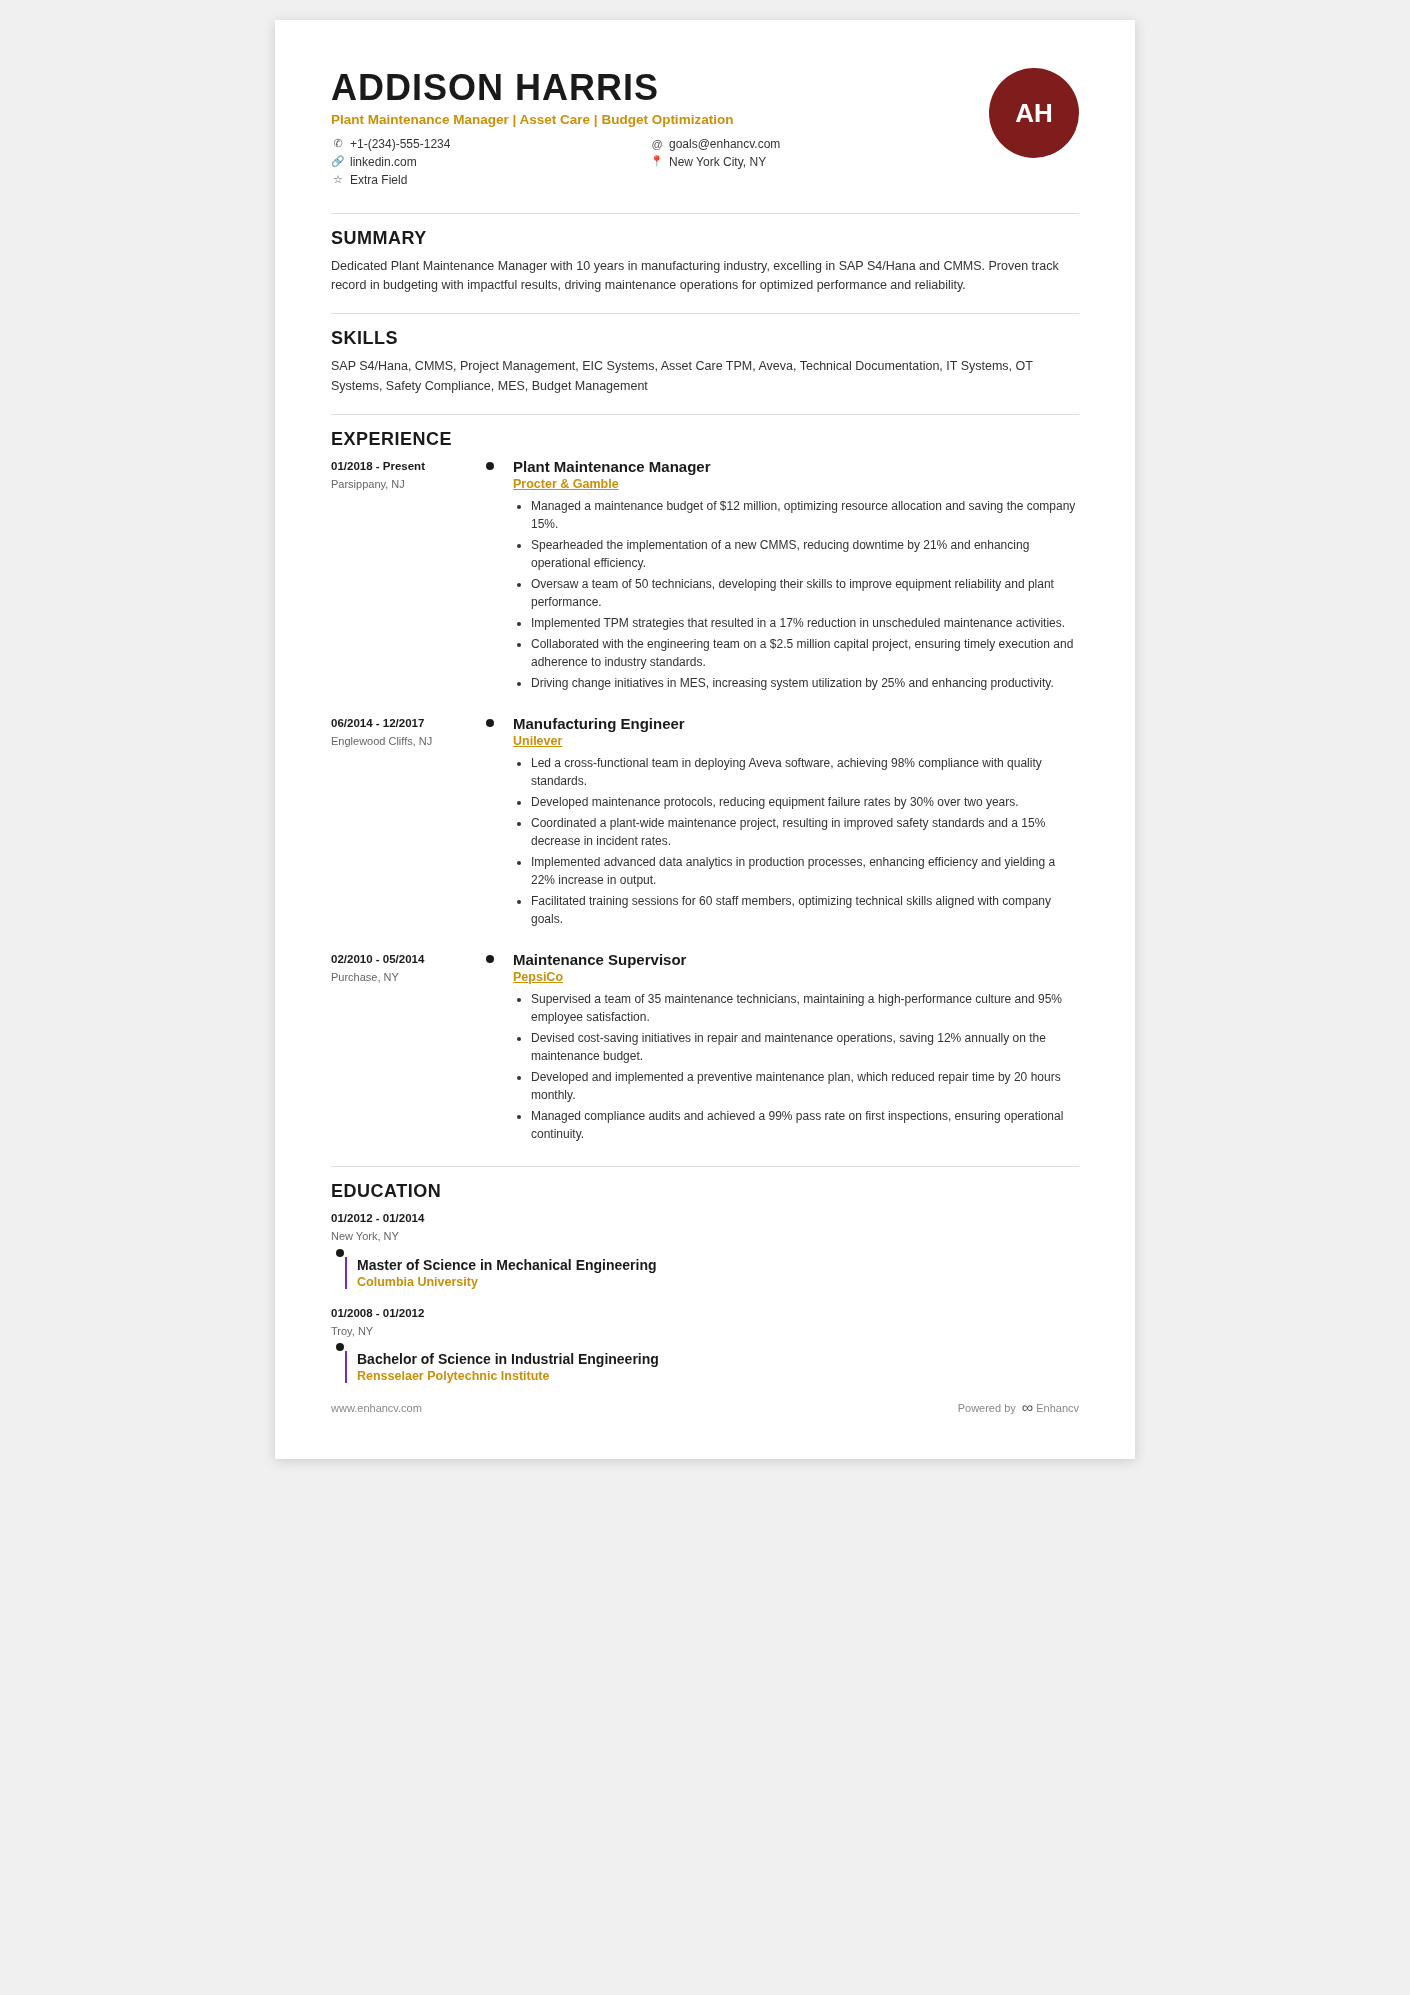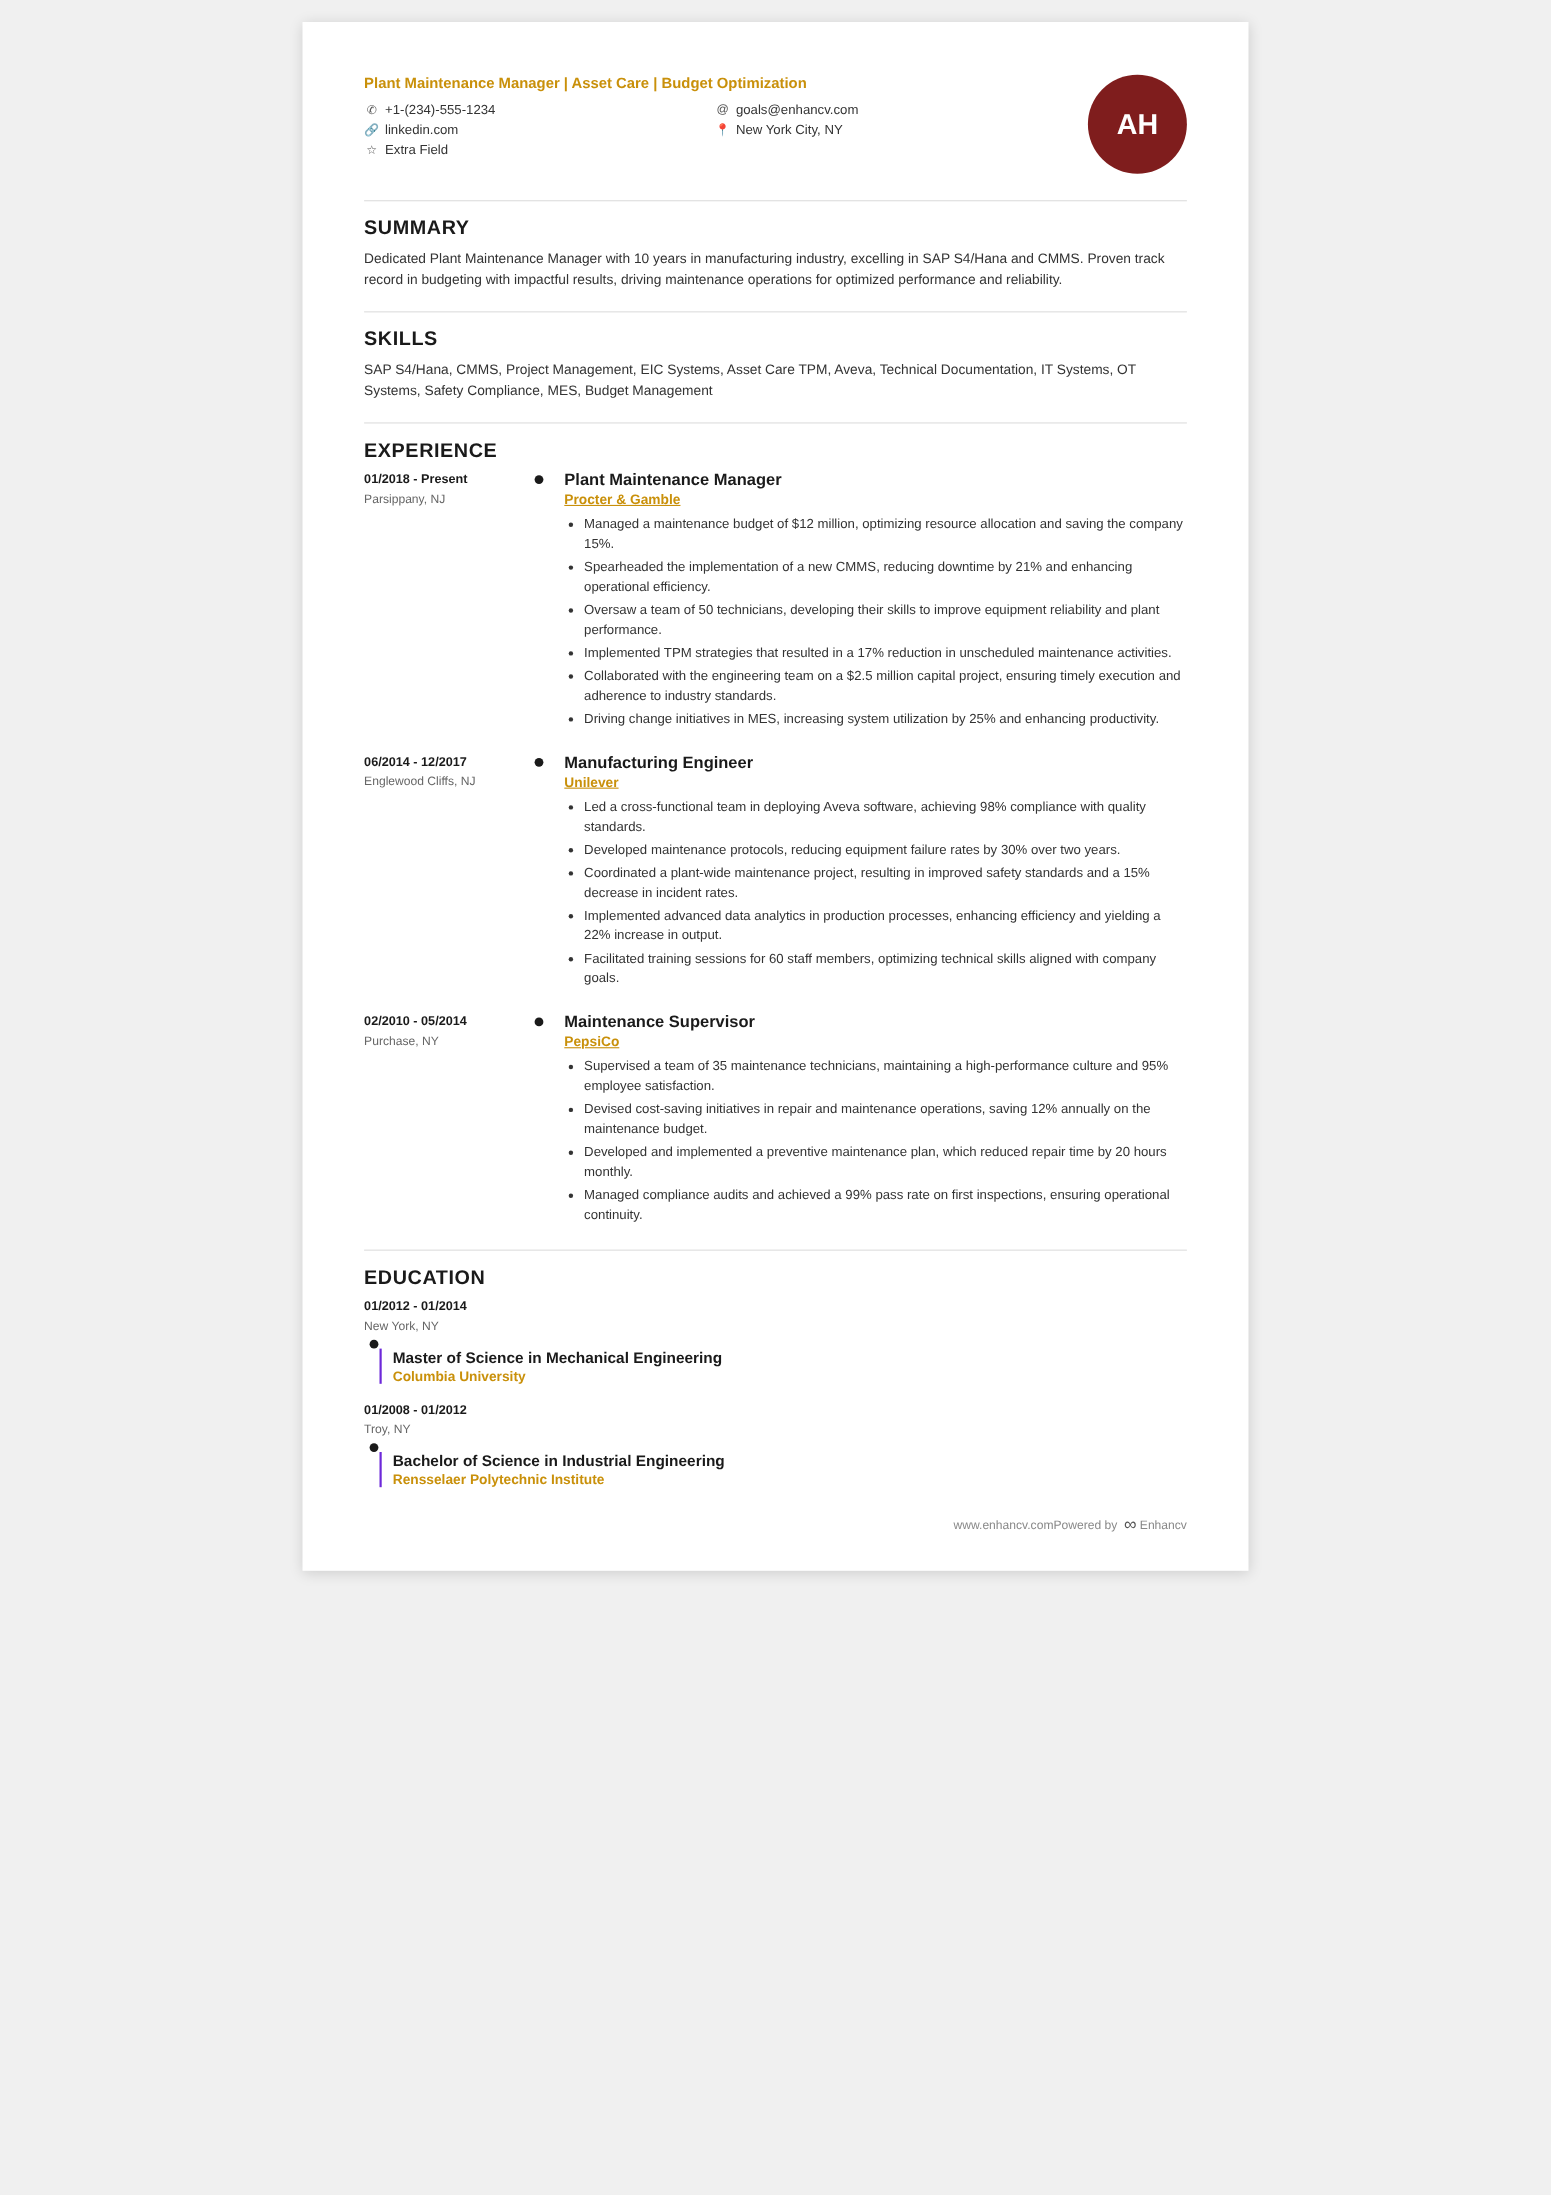--- a/index.html
+++ b/index.html
@@ -206,25 +206,25 @@
       color: #c9900a;
     }
     .edu-border {
       border-left: 2px solid #6d28d9;
       padding-left: 10px;
     }
 
     
     .footer {
       position: absolute;
-      bottom: 32px;
+      bottom: 42px;
       left: 56px;
       right: 56px;
       display: flex;
-      justify-content: flex-end;
+      justify-content: space-between;
       align-items: center;
       font-size: 11px;
       color: #888;
     }
     .footer-powered {
       display: flex;
       align-items: center;
       gap: 6px;
       color: #888;
       font-size: 11px;
@@ -239,20 +239,21 @@
       color: #555;
     }
   </style>
 </head>
 <body>
 
 <div class="resume-page">
 
   <div class="header">
     <div class="header-left">
+      <div class="header-name">ADDISON HARRIS</div>
       <div class="header-title">Plant Maintenance Manager | Asset Care | Budget Optimization</div>
       <div class="contact-grid">
         <div class="contact-item">
           <span class="contact-icon">✆</span>
           <span>+1-(234)-555-1234</span>
         </div>
         <div class="contact-item">
           <span class="contact-icon">@</span>
           <span>goals@enhancv.com</span>
         </div>

